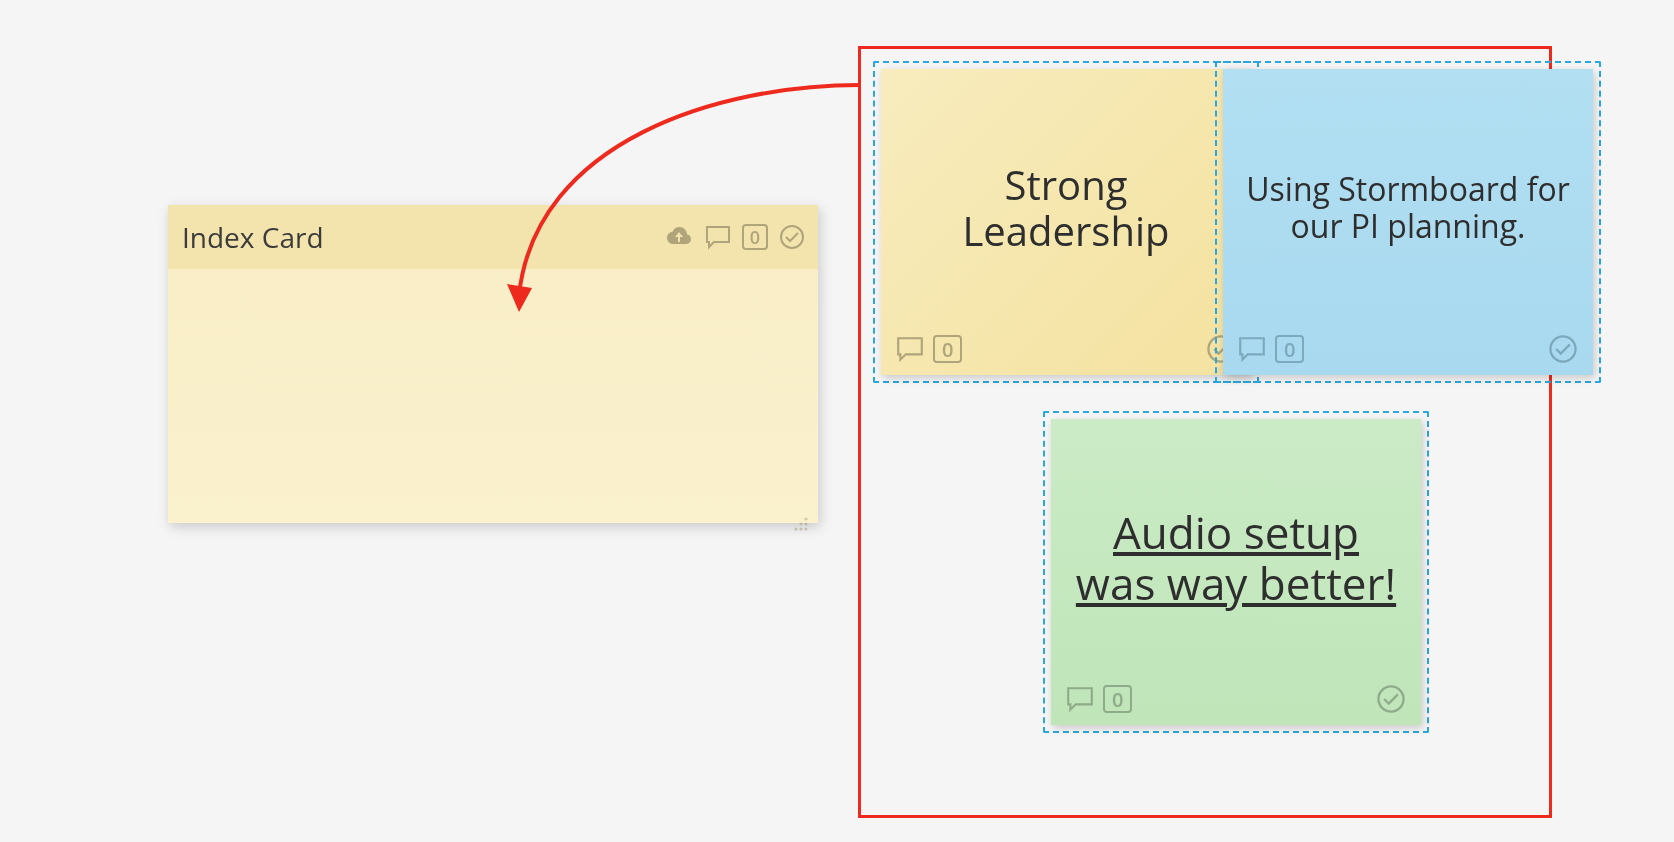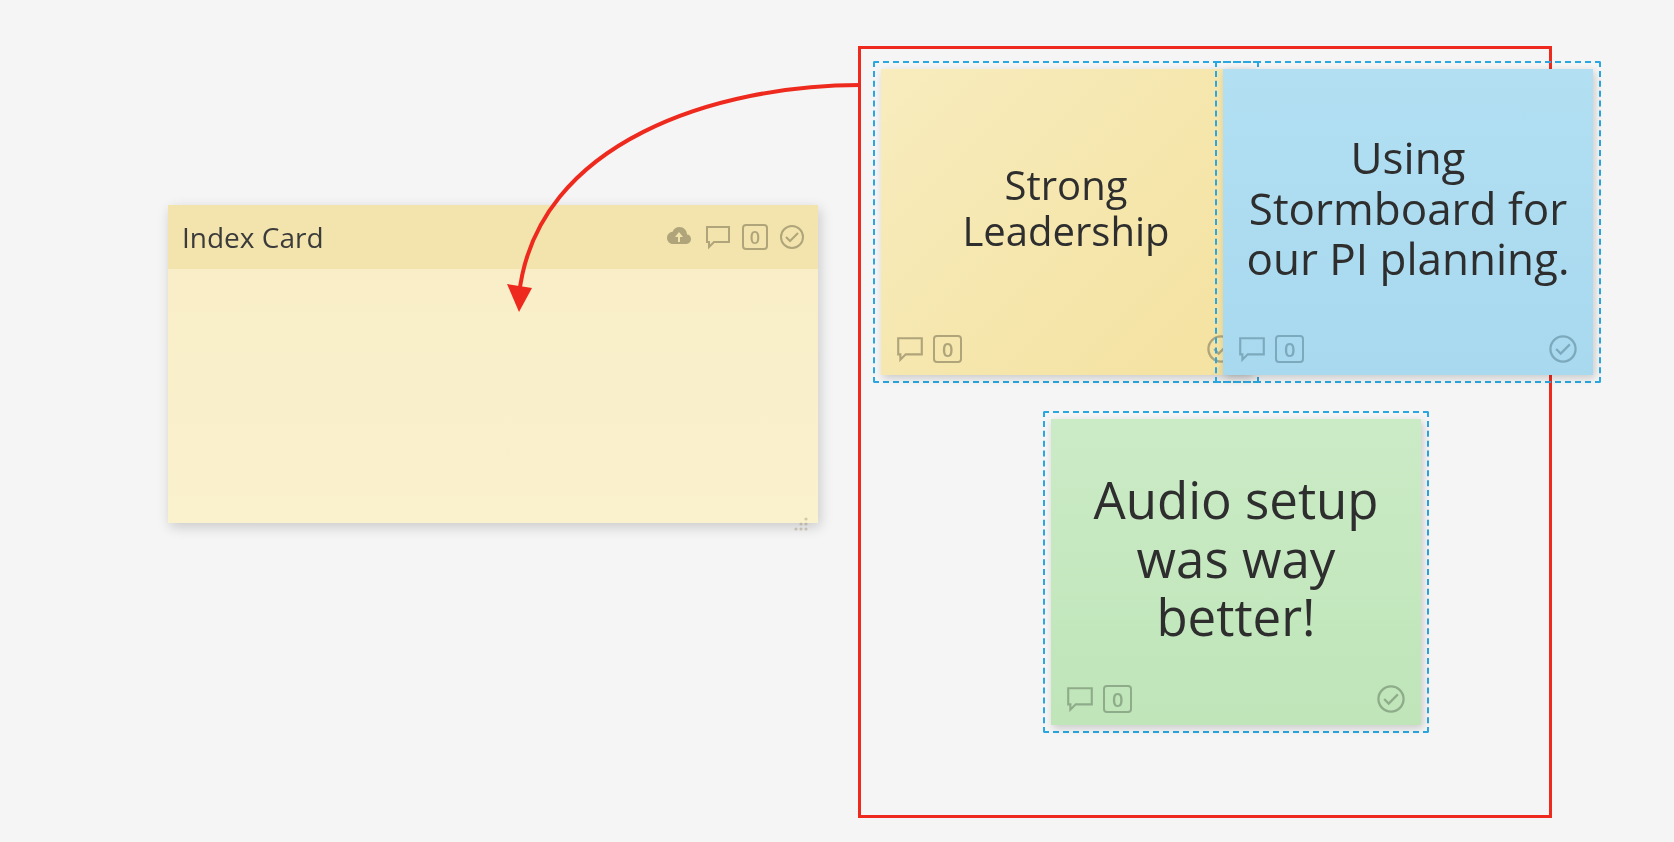--- a/index.html
+++ b/index.html
@@ -209,21 +209,21 @@
               <circle cx="14" cy="14" r="11"></circle>
               <path d="M8 14l4 4 8-8"></path>
             </svg>
         </span>
       </div>
     </div>
   </div>
 
   <div class="sticky-wrap pos2">
     <div class="sticky sticky-blue">
-      <div class="sticky-text" style="font-size:44px;">Using Stormboard for our PI planning.</div>
+      <div class="sticky-text" style="font-size:32px;">Using Stormboard for our PI planning.</div>
       <div class="sticky-footer muted-b">
         <div class="left-icons">
           <span class="icon">
             <svg width="30" height="28" viewBox="0 0 28 26" fill="none" stroke="currentColor" stroke-width="2">
                 <path d="M3 3h22v15H10l-5 5v-5H3z"></path>
               </svg>
           </span>
           <span class="icon" style="border:2px solid currentColor;border-radius:4px;padding:0 7px;font-size:20px;font-weight:600;height:28px;">
             <span>0</span>
           </span>
@@ -234,21 +234,21 @@
               <circle cx="14" cy="14" r="11"></circle>
               <path d="M8 14l4 4 8-8"></path>
             </svg>
         </span>
       </div>
     </div>
   </div>
 
   <div class="sticky-wrap pos3">
     <div class="sticky sticky-green">
-      <div class="sticky-text" style="font-size:51px;">Audio setup was way better!</div>
+      <div class="sticky-text" style="font-size:44px;text-decoration:underline;">Audio setup was way better!</div>
       <div class="sticky-footer muted-g">
         <div class="left-icons">
           <span class="icon">
             <svg width="30" height="28" viewBox="0 0 28 26" fill="none" stroke="currentColor" stroke-width="2">
                 <path d="M3 3h22v15H10l-5 5v-5H3z"></path>
               </svg>
           </span>
           <span class="icon" style="border:2px solid currentColor;border-radius:4px;padding:0 7px;font-size:20px;font-weight:600;height:28px;">
             <span>0</span>
           </span>

